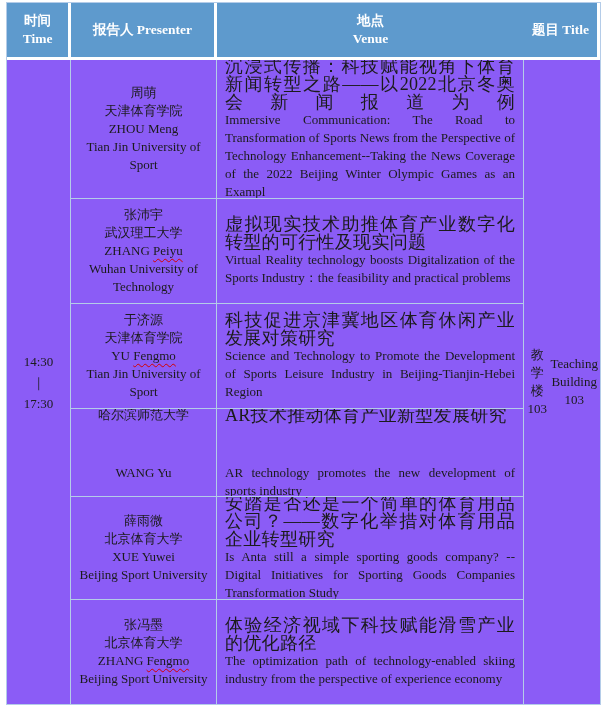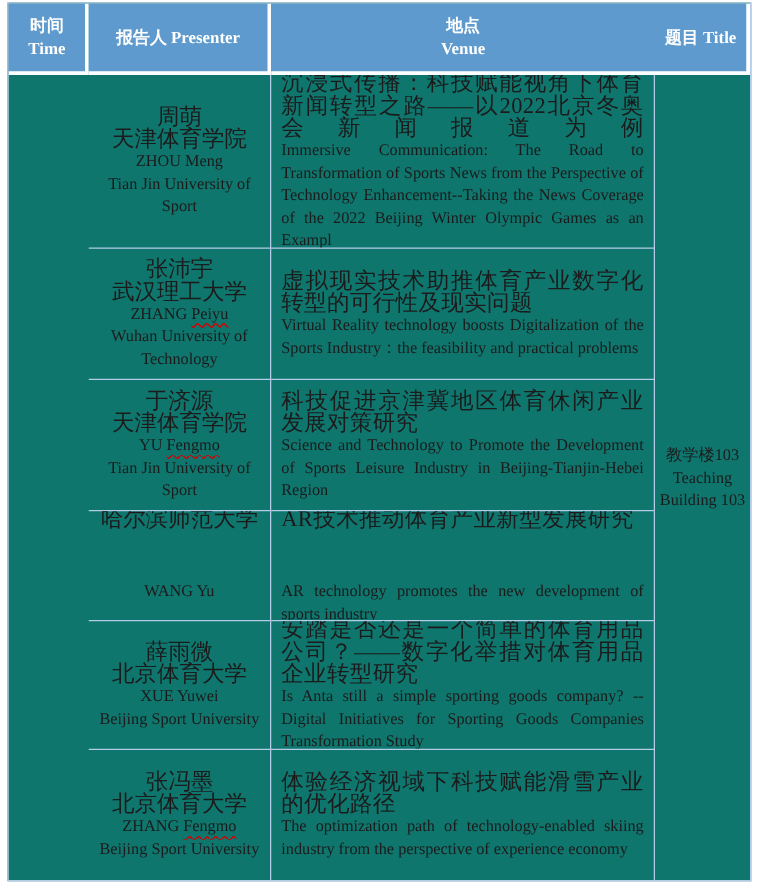--- a/index.html
+++ b/index.html
@@ -12,21 +12,21 @@
   }
   .table-wrap {
     position: absolute;
     left: 6px; top: 2px;
     width: 595px; height: 703px;
     box-sizing: border-box;
     border: 1px solid #b4cce8;
     display: grid;
     grid-template-columns: 64px 146px 307px 1fr;
     grid-template-rows: 57px 139px 105px 105px 88px 103px 1fr;
-    background: #0f766e;
+    background: #8b5cf6;
   }
   .cell { box-sizing: border-box; overflow: hidden; }
   
   .hc {
     background: #5e9acd;
     color: #ffffff;
     font-weight: bold;
     font-size: 13.5px;
     line-height: 18px;
     display: flex; align-items: center; justify-content: center;
@@ -37,35 +37,35 @@
   .hc.gap { border-right: 3px solid #ffffff; }
   
   .time-cell {
     grid-column: 1; grid-row: 2 / span 6;
     border-right: 1px solid #b4cce8;
     display: flex; flex-direction: column; align-items: center; justify-content: center;
     font-size: 13px; line-height: 21px; text-align: center;
   }
   .venue-cell {
     grid-column: 4; grid-row: 2 / span 6;
-    display: flex; flex-direction: column; align-items: center; justify-content: center;
+    display: flex; flex-direction: row; align-items: center; justify-content: center;
     font-size: 13px; line-height: 18px; text-align: center;
     padding: 1px;
   }
   
   .p-cell {
     grid-column: 2;
     border-right: 1px solid #b4cce8;
     border-bottom: 1px solid #b4cce8;
     display: flex; flex-direction: column; align-items: center; justify-content: center;
     text-align: center;
     font-size: 13px; line-height: 18px;
     padding: 3px 6px;
   }
-  .p-cell .zh-name, .p-cell .zh-org { font-size: 18px; }
+  .p-cell .zh-name, .p-cell .zh-org { font-size: 13px; }
   .t-cell {
     grid-column: 3;
     border-right: 1px solid #b4cce8;
     border-bottom: 1px solid #b4cce8;
     display: flex; flex-direction: column; justify-content: center;
     padding: 5px 8px;
     font-size: 13px; line-height: 18px;
   }
   .r2 { grid-row: 2; } .r3 { grid-row: 3; } .r4 { grid-row: 4; }
   .r5 { grid-row: 5; gap: 40px; } .r6 { grid-row: 6; } .r7 { grid-row: 7; }
@@ -90,20 +90,25 @@
 
 <div class="table-wrap">
 
   <div class="cell hc gap">时间
 Time</div>
   <div class="cell hc gap">报告人 Presenter</div>
   <div class="cell hc">地点
 Venue</div>
   <div class="cell hc gap">题目 Title</div>
 
+  <div class="cell time-cell">
+    <div>14:30</div>
+    <div>｜</div>
+    <div>17:30</div>
+  </div>
 
   <div class="cell p-cell r2">
     <div class="zh-name">周萌</div>
     <div class="zh-org">天津体育学院</div>
     <div><span>ZHOU Meng</span><span class="sq"></span></div>
     <div>Tian Jin University of Sport</div>
   </div>
   <div class="cell t-cell r2">
     <div class="zh stretch">沉浸式传播：科技赋能视角下体育新闻转型之路——以2022北京冬奥会新闻报道为例</div>
     <div class="en"><span>Immersive Communication: The Road to Transformation of Sports News from the Perspective of Technology Enhancement--Taking the News Coverage of the 2022 Beijing Winter Olympic Games as an </span><span class="sq">Exampl</span></div>

